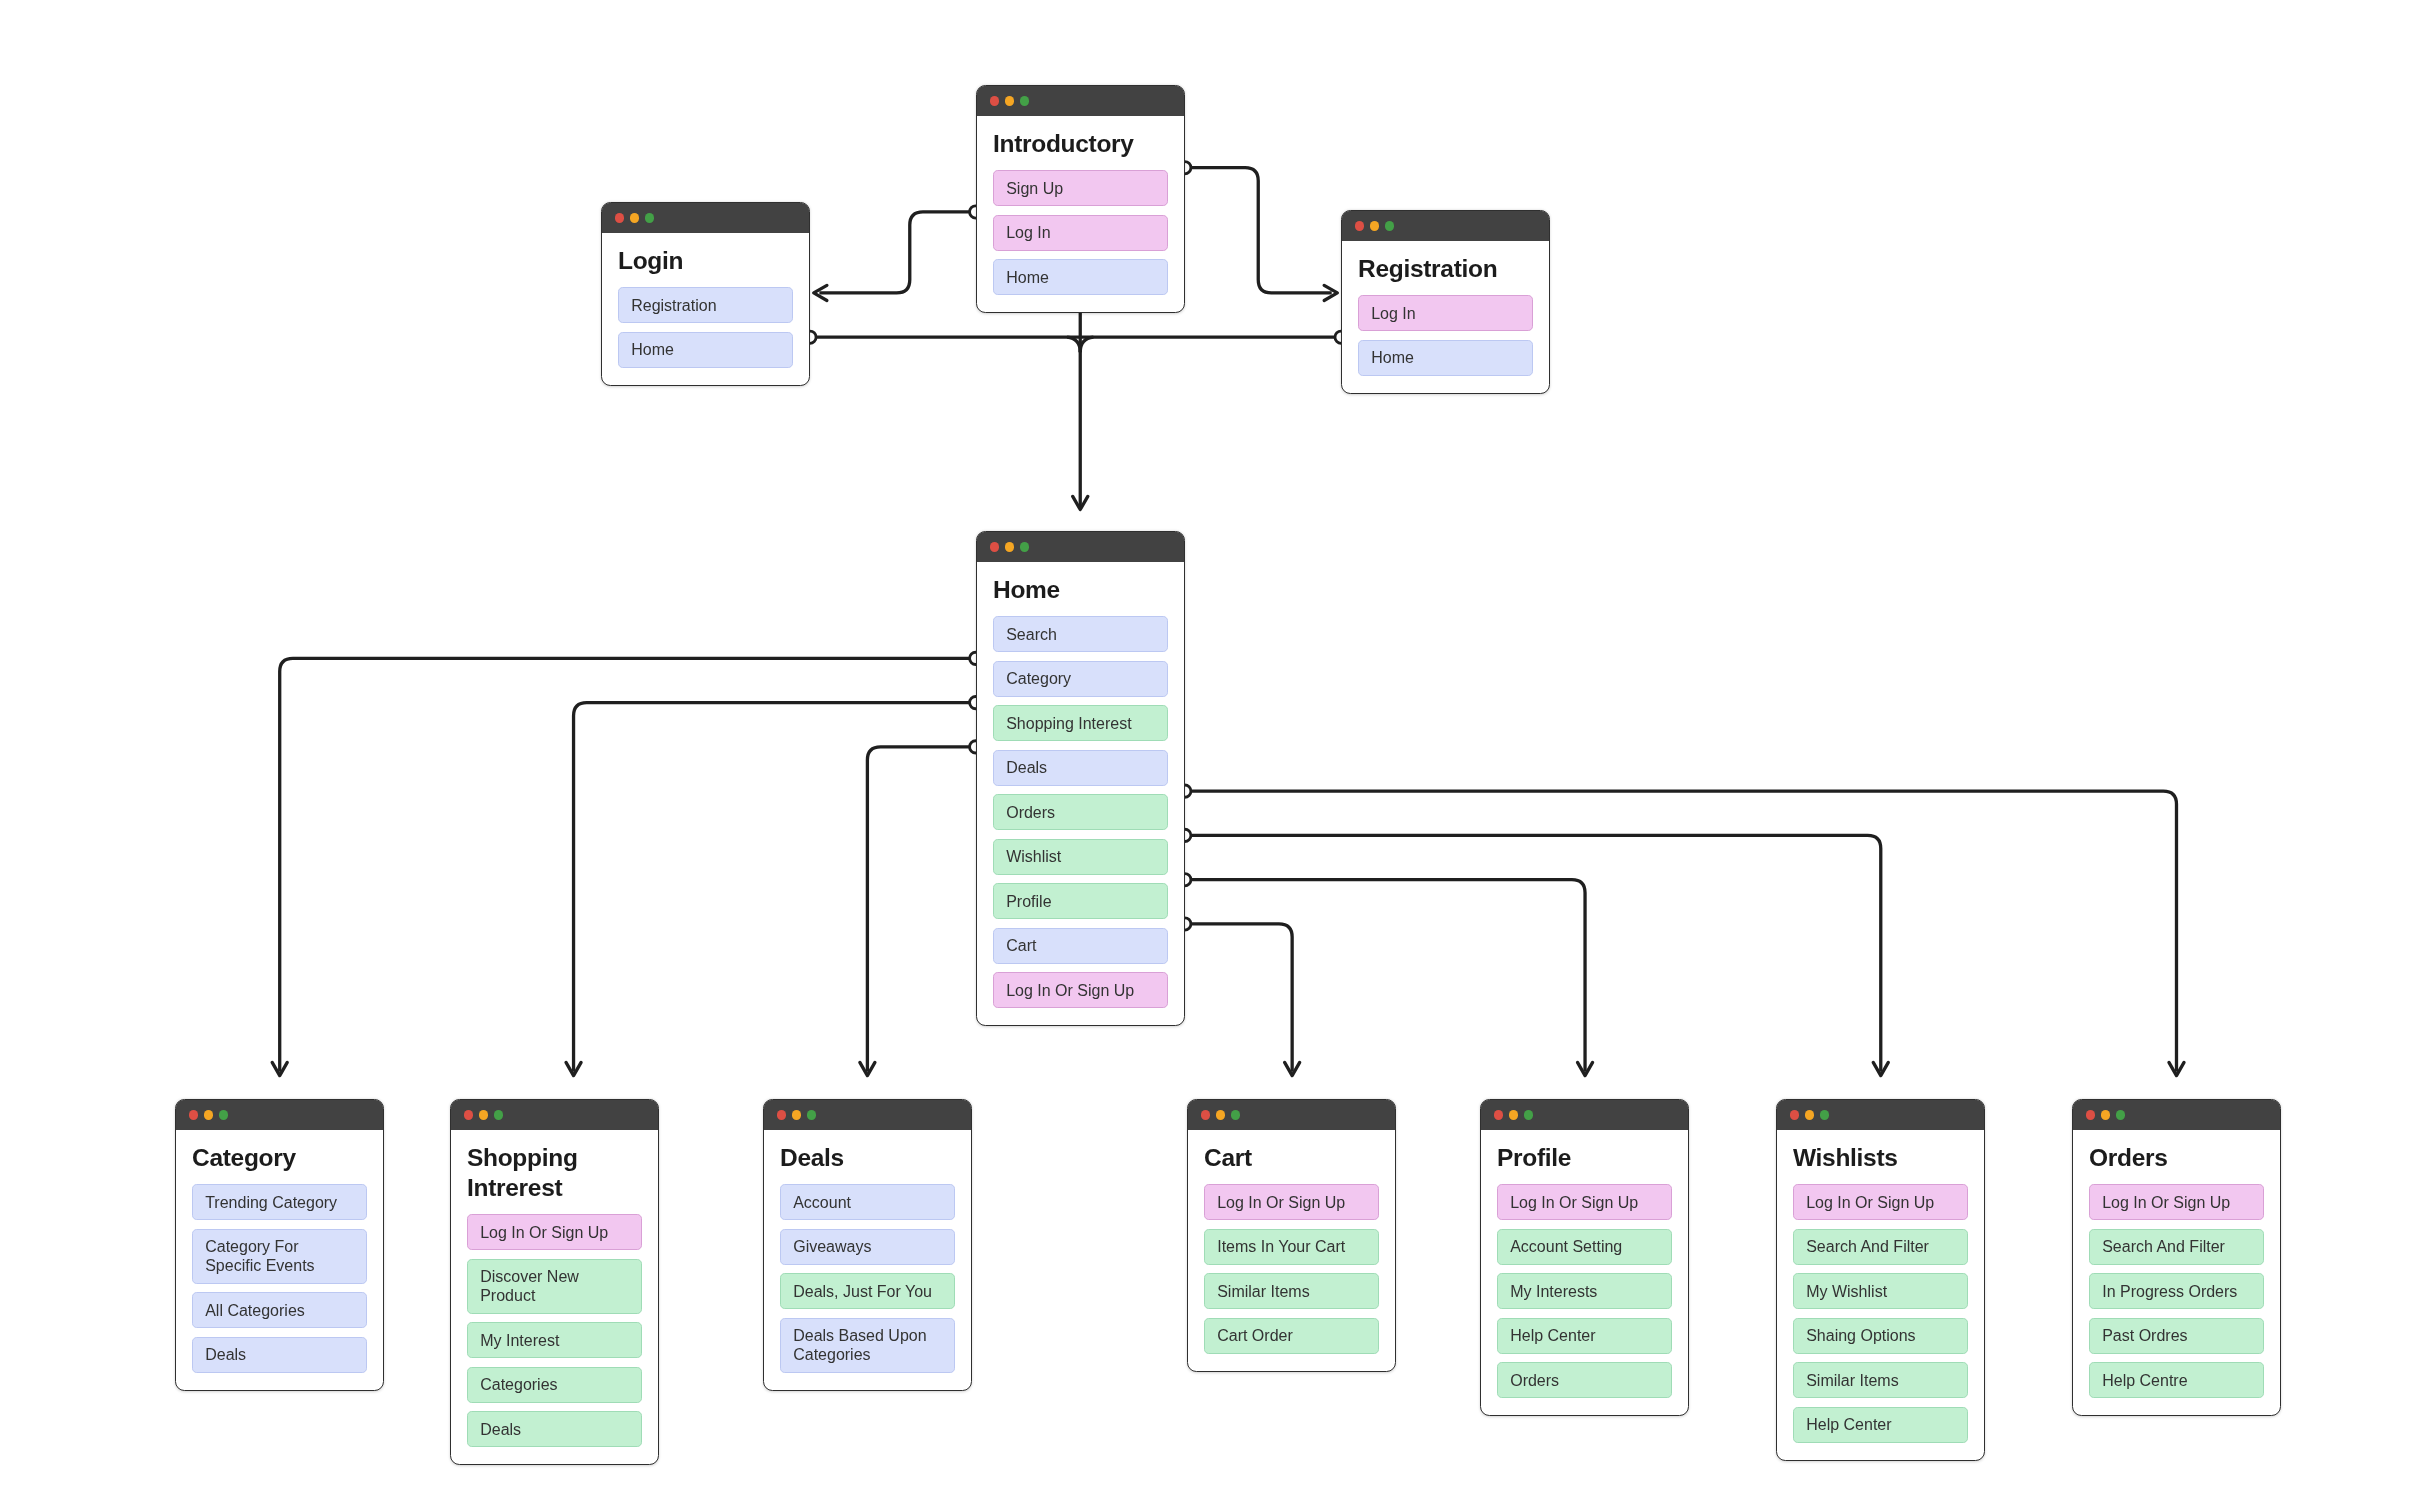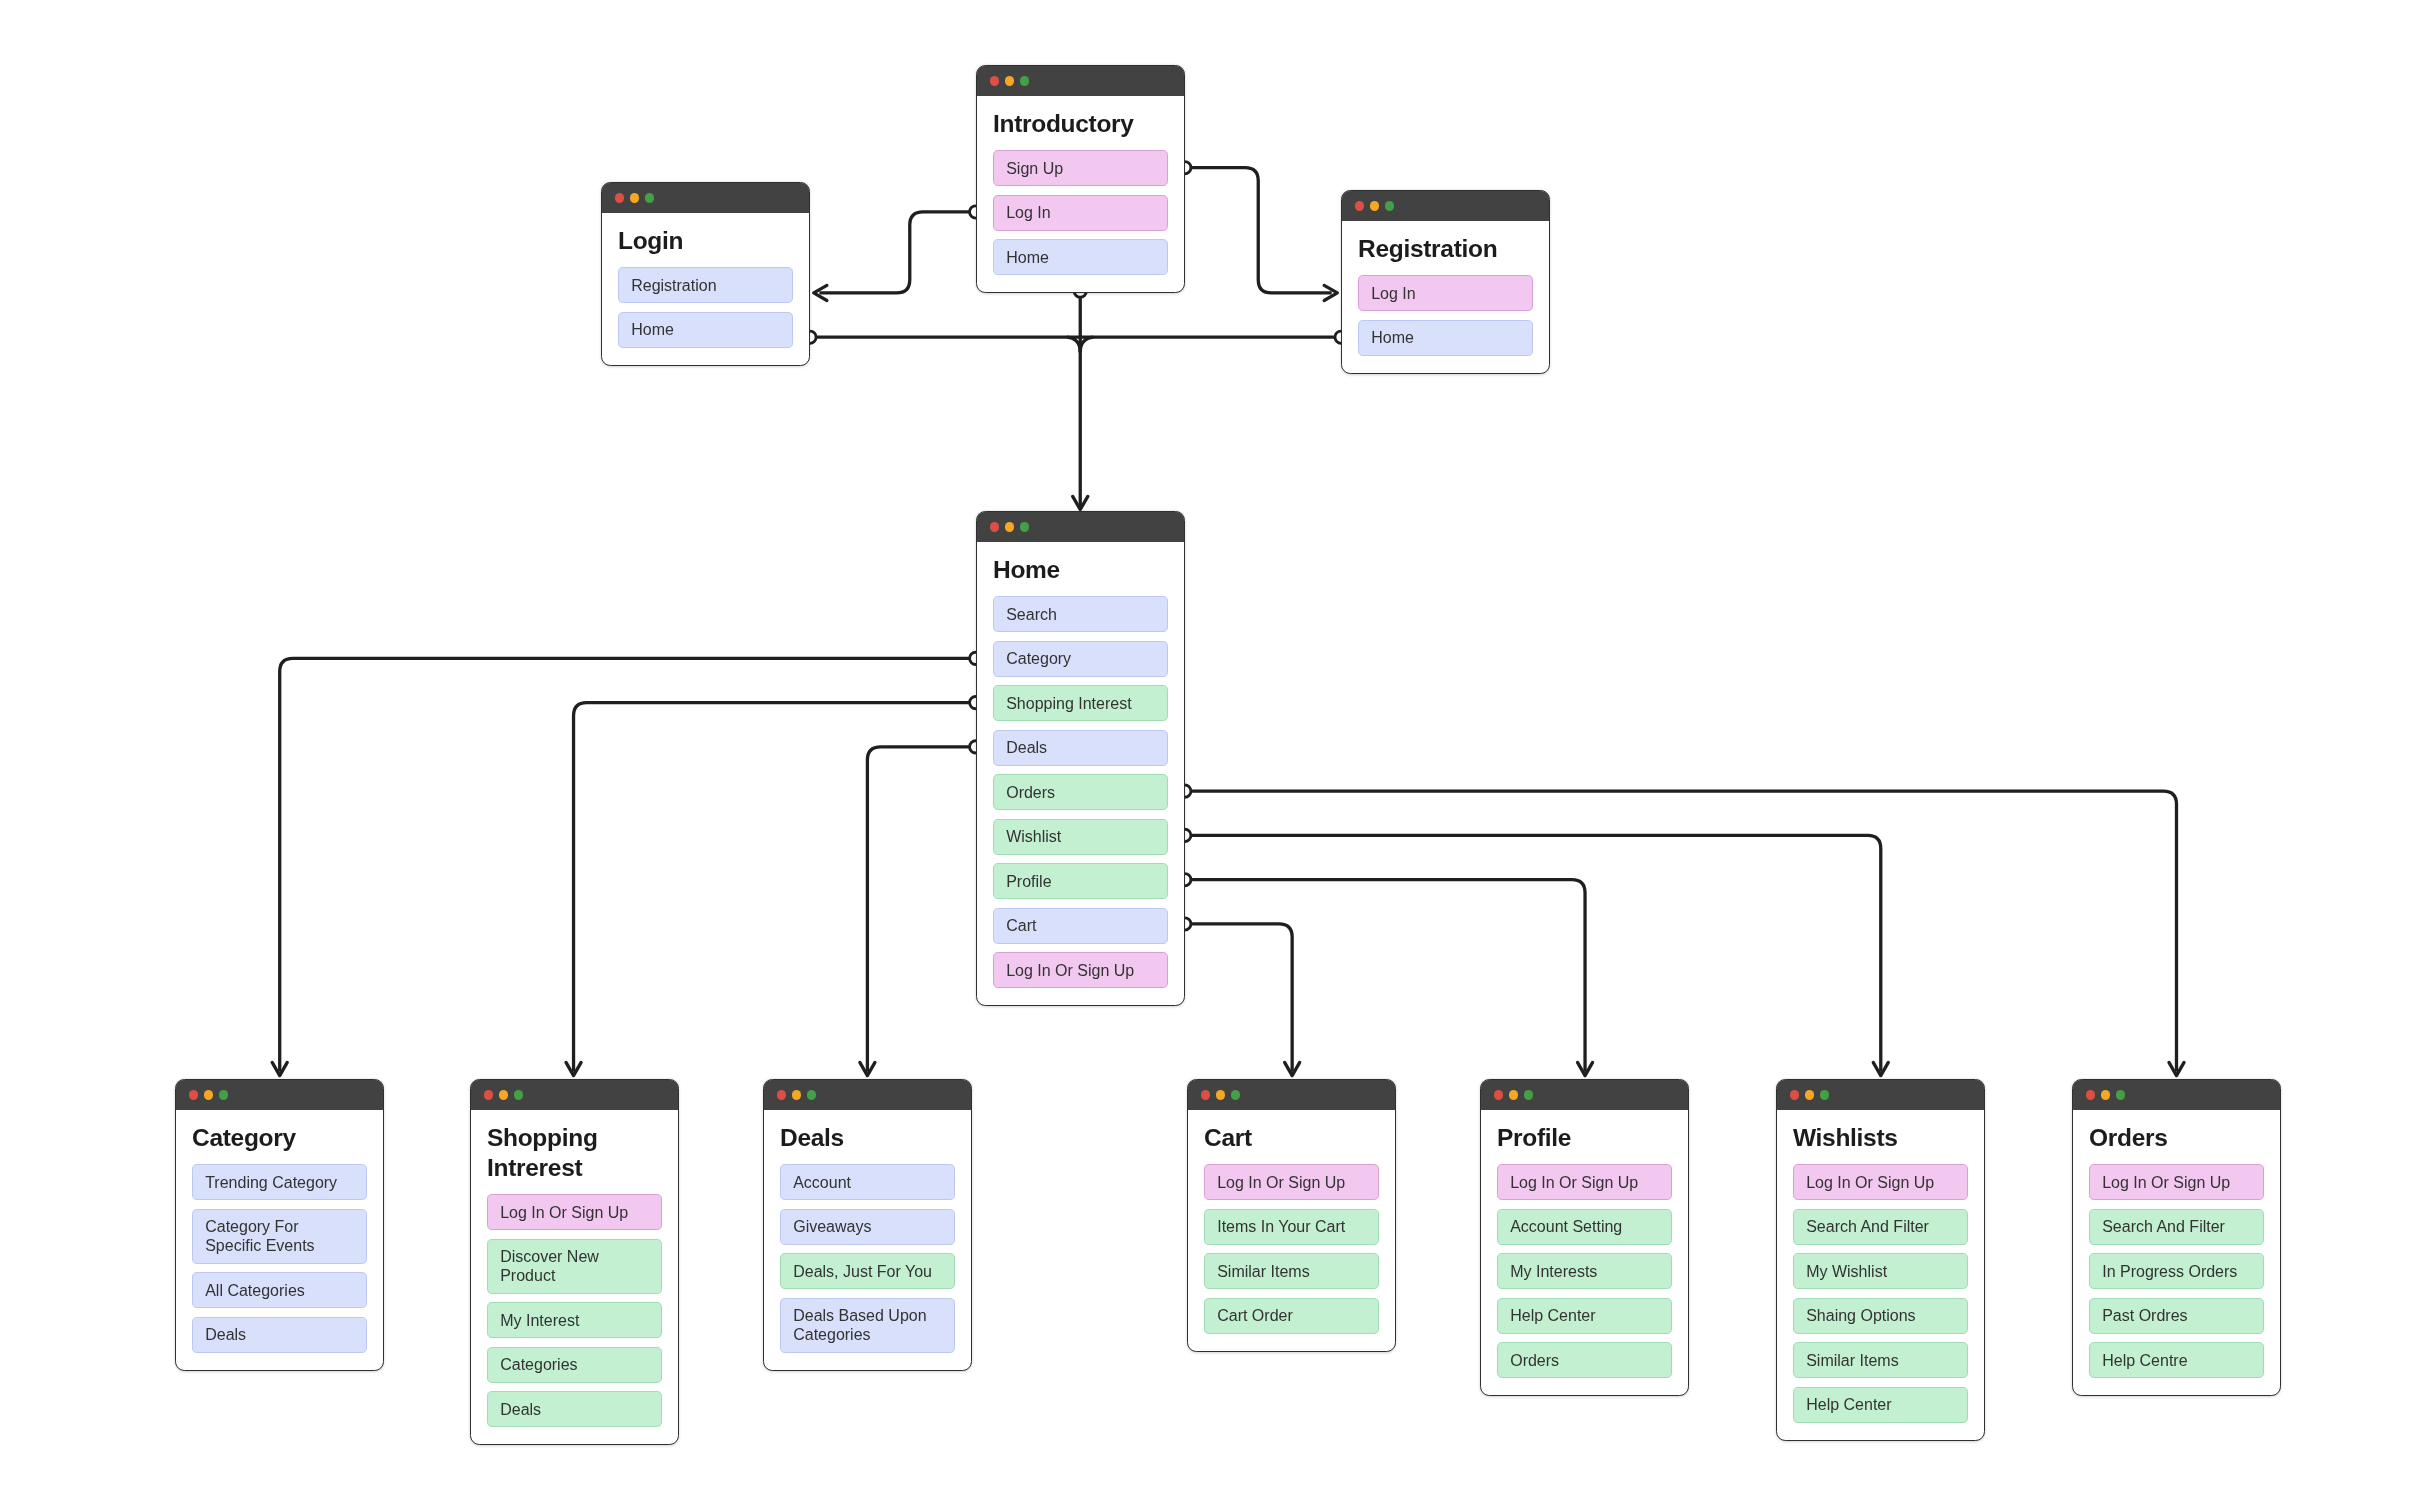--- a/index.html
+++ b/index.html
@@ -12,20 +12,21 @@
   path.link  { stroke:var(--line,#1f1f1f); stroke-width:3.5; fill:none; }
   path.arrow { stroke:var(--line,#1f1f1f); stroke-width:3.5; fill:none; stroke-linejoin:round; stroke-linecap:round; }
   circle.port{ fill:#ffffff; stroke:var(--line,#1f1f1f); stroke-width:3; }
 
   .window {
     position:absolute; width:209px; box-sizing:border-box;
     background:var(--card-bg,#fff);
     border:1.4px solid var(--card-border,#2f2f2f);
     border-radius:9.4px;
     box-shadow:0 0.9px 2.8px rgba(0,0,0,.18);
+    margin-top:20px;
   }
   .titlebar {
     height:30px; background:var(--titlebar,#424242);
     border-radius:7.5px 7.5px 0 0;
     display:flex; align-items:center; padding-left:13px; gap:5.6px;
   }
   .dot { width:9.4px; height:9.4px; border-radius:50%; }
   .dot.red    { background:var(--dot-red,#dd4f44); }
   .dot.yellow { background:var(--dot-yellow,#f5a623); }
   .dot.green  { background:var(--dot-green,#43a047); }
@@ -188,21 +189,21 @@
       <h2 class="title">Category</h2>
       <div class="items">
         <div class="item blue">Trending Category</div>
         <div class="item blue">Category For Specific Events</div>
         <div class="item blue">All Categories</div>
         <div class="item blue">Deals</div>
       </div>
     </div>
   </section>
 
-  <section class="window" style="left:470px;top:1079px">
+  <section class="window" style="left:450px;top:1079px">
     <div class="titlebar">
       <span class="dot red"></span>
       <span class="dot yellow"></span>
       <span class="dot green"></span>
     </div>
     <div class="body">
       <h2 class="title">Shopping Intrerest</h2>
       <div class="items">
         <div class="item pink">Log In Or Sign Up</div>
         <div class="item green">Discover New Product</div>

